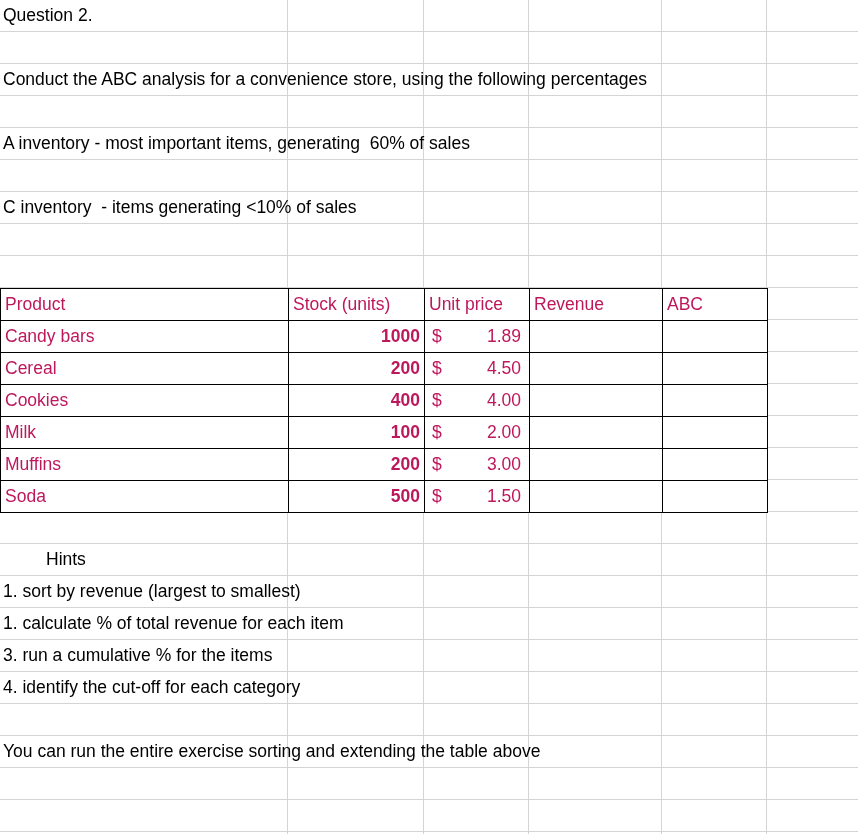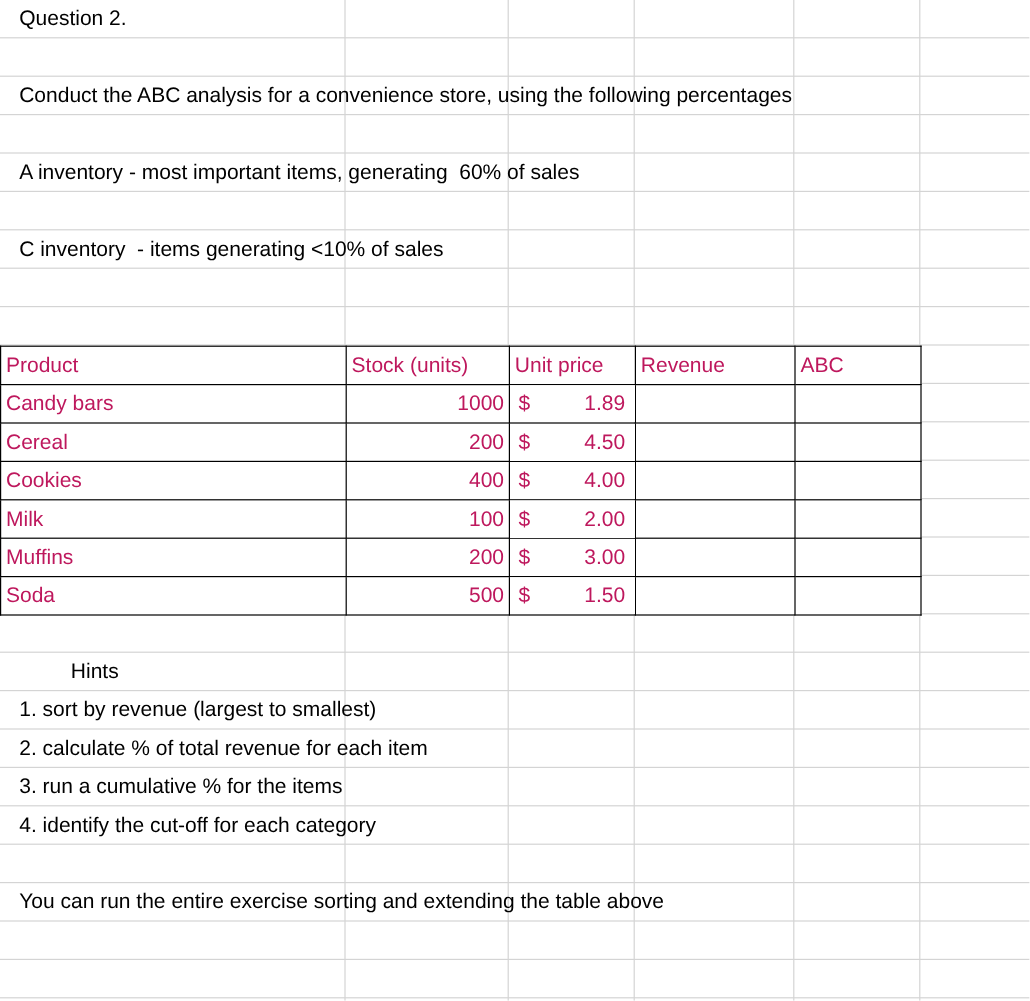--- a/index.html
+++ b/index.html
@@ -35,21 +35,21 @@
     background: #d4d4d4;
   }
   
   .cell-text {
     position: absolute;
     height: 31px;
     line-height: 31px;
     font-size: 17.5px;
     color: #000000;
     white-space: pre;
-    padding-left: 16px;
+    padding-left: 3px;
     box-sizing: border-box;
     overflow: visible;
   }
   
   .data-table {
     position: absolute;
     left: 0;
     top: 288px;
     border-collapse: collapse;
     table-layout: fixed;
@@ -65,21 +65,21 @@
     white-space: nowrap;
     vertical-align: middle;
     background: #ffffff;
   }
   .col-product  { width: 288px; }
   .col-stock    { width: 136px; }
   .col-price    { width: 105px; }
   .col-revenue  { width: 133px; }
   .col-abc      { width: 105px; }
 
-  td.num { text-align: right; }
+  td.num { text-align: right; font-weight: bold; }
   td.money {
     position: relative;
     text-align: right;
     padding-right: 8px;
   }
   td.money .sym {
     position: absolute;
     left: 7px;
     top: 0;
     line-height: 30px;
@@ -191,21 +191,21 @@
           <td></td>
           <td></td>
         </tr>
       </tbody>
   </table>
 
   <div class="cell-text" style="left:0; top:544px; width:858px;margin-left:43px;">Hints</div>
 
   <div class="cell-text" style="left:0; top:576px; width:760px;">1. sort by revenue (largest to smallest)</div>
 
-  <div class="cell-text" style="left:0; top:608px; width:858px;">2. calculate % of total revenue for each item</div>
+  <div class="cell-text" style="left:0; top:608px; width:858px;">1. calculate % of total revenue for each item</div>
 
   <div class="cell-text" style="left:0; top:640px; width:858px;">3. run a cumulative % for the items</div>
 
   <div class="cell-text" style="left:0; top:672px; width:858px;">4. identify the cut-off for each category</div>
 
   <div class="cell-text" style="left:0; top:736px; width:836px;">You can run the entire exercise sorting and extending the table above</div>
 
 </div>
 
 </body></html>

